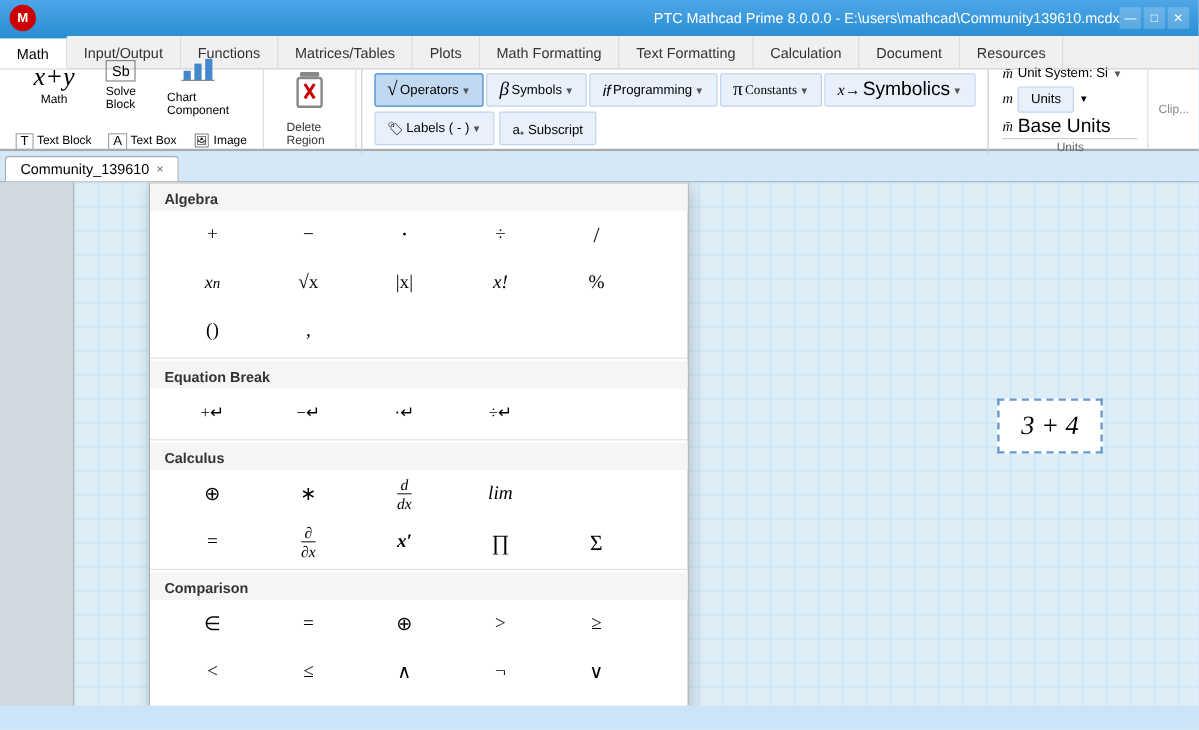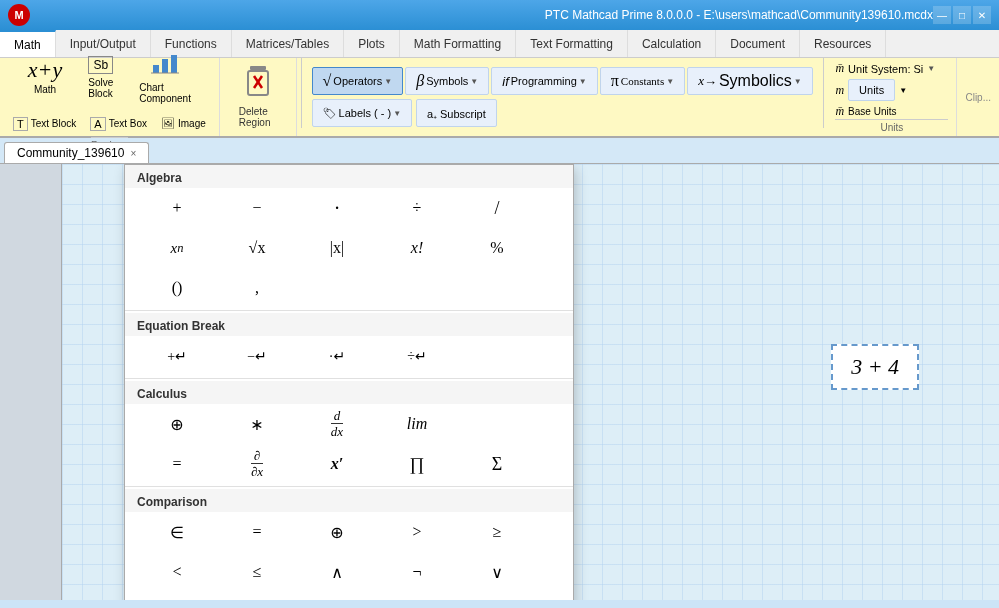--- a/index.html
+++ b/index.html
@@ -187,22 +187,22 @@
     .panel-divider {
       height: 1px;
       background: #e0e0e0;
       margin: 2px 0;
     }
 
     
     .full-ribbon {
       display: flex;
       align-items: stretch;
-      height: 80px;
-      background: #fef9c3;
+      height: 68px;
+      background: #ffffff;
       border-bottom: 2px solid #aaa;
     }
 
     .ribbon-left-group {
       display: flex;
       align-items: center;
       padding: 4px 8px;
       border-right: 1px solid #ddd;
       gap: 4px;
     }
@@ -373,21 +373,21 @@
       <span style="font-size:11px;">Unit System: Si</span>
       <span class="dropdown-arrow">▼</span>
     </div>
     <div style="display:flex;align-items:center;gap:4px;margin-bottom:3px;">
       <span style="font-size:12px;font-style:italic;font-family:'Times New Roman',serif;">m</span>
       <div class="rib-op-btn" style="height:22px;font-size:11px;">Units</div>
       <span style="font-size:8px;">▼</span>
     </div>
     <div style="display:flex;align-items:center;gap:4px;">
       <span style="font-size:12px;font-style:italic;font-family:'Times New Roman',serif;">m̄</span>
-      <span style="font-size:10px;text-align:center;">Base Units</span>
+      <span style="font-size:16px;text-align:center;">Base Units</span>
     </div>
     <div class="underline-group">Units</div>
   </div>
 
   <div style="display:flex;align-items:center;padding:0 8px;font-size:11px;color:#666;">
     <div>
       <div style="font-size:10px;color:#888;">Clip...</div>
     </div>
   </div>
 </div>

